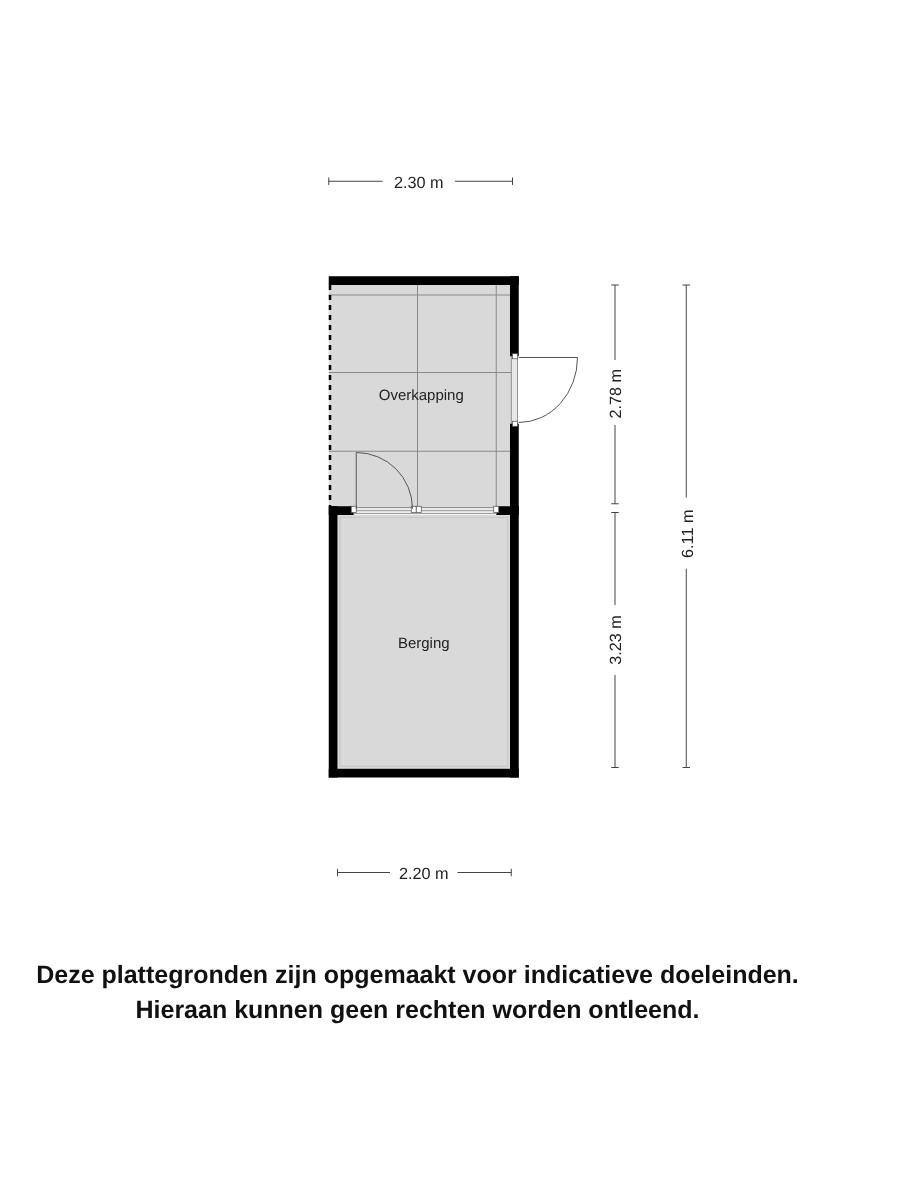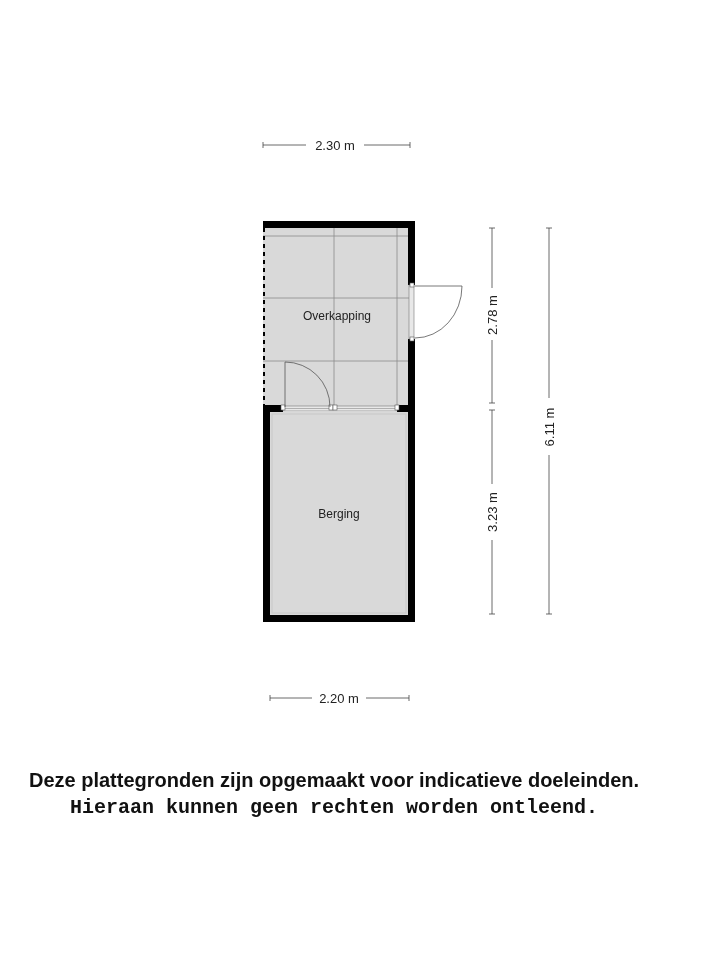--- a/index.html
+++ b/index.html
@@ -104,13 +104,13 @@
   <g stroke="#444" stroke-width="0.8">
     <line x1="549" y1="228" x2="549" y2="398"></line>
     <line x1="549" y1="455" x2="549" y2="614"></line>
     <line x1="546" y1="228" x2="552" y2="228"></line>
     <line x1="546" y1="614" x2="552" y2="614"></line>
   </g>
   <text class="dim-label" transform="translate(554,427) rotate(-90)" text-anchor="middle">6.11 m</text>
 </svg>
 
 <div class="disclaimer" style="top:766px;">Deze plattegronden zijn opgemaakt voor indicatieve doeleinden.</div>
-<div class="disclaimer" style="top:794px;font-family:Liberation Mono, monospace;">Hieraan kunnen geen rechten worden ontleend.</div>
+<div class="disclaimer" style="top:794px;">Hieraan kunnen geen rechten worden ontleend.</div>
 
 </body></html>

